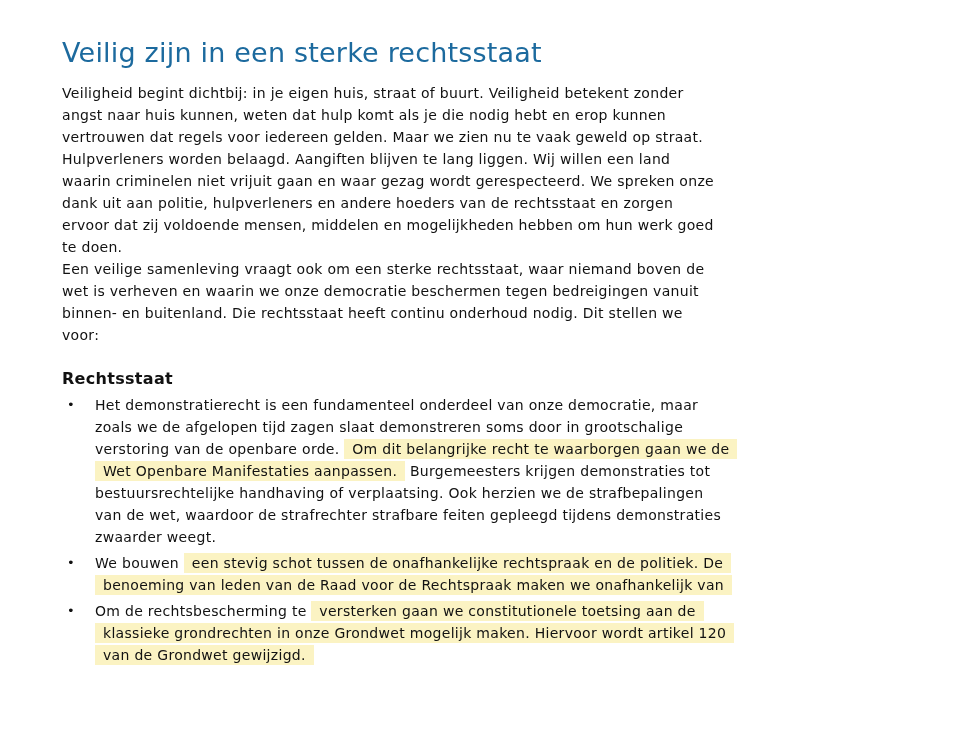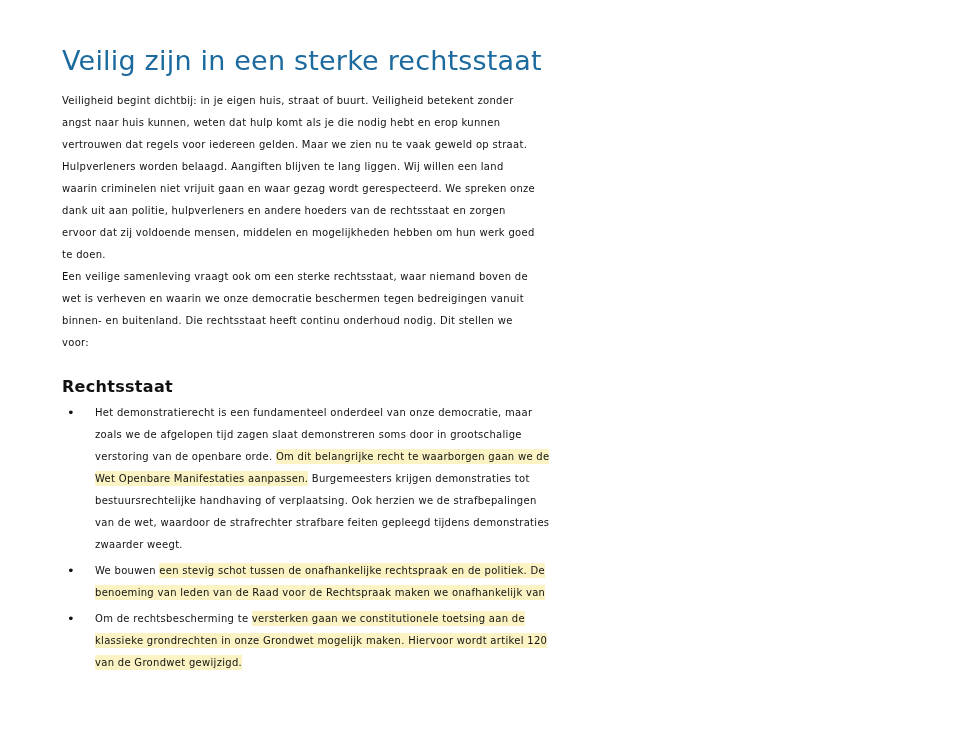--- a/index.html
+++ b/index.html
@@ -16,42 +16,42 @@
   .page {
     position: relative;
     width: 975px;
     height: 735px;
     background: var(--bg-color, #ffffff);
     color: var(--body-color, #111111);
   }
   .content {
     position: absolute;
     left: 62px;
-    top: 44px;
+    top: 36px;
     width: 880px;
   }
   .doc-title {
     font-size: 27px;
     line-height: 34px;
     font-weight: 400;
     margin: 0 0 12px 0;
     letter-spacing: 0.2px;
     color: var(--title-color, #1c6a9e);
   }
   .para { margin: 0; }
   .line {
     height: 22px;
     line-height: 22px;
-    font-size: 10px;
+    font-size: 14px;
     letter-spacing: 0.3px;
     white-space: pre;
   }
   .hl {
     background: var(--hl-color, #fbf3c3);
-    padding: 2px 0;
+    padding: 2px 8px;
   }
   .spacer { height: 22px; }
   .subheading {
     font-weight: bold;
     font-size: 16px;
     letter-spacing: 0.3px;
     height: 22px;
     line-height: 22px;
   }
   .bullet {

